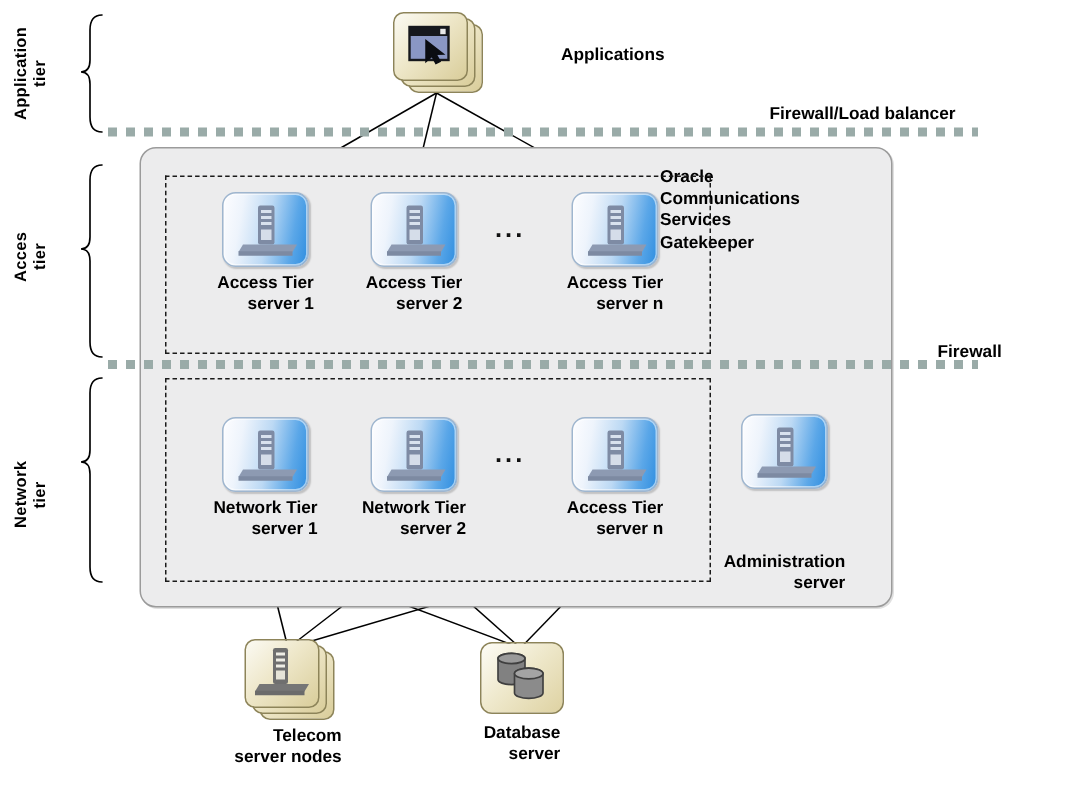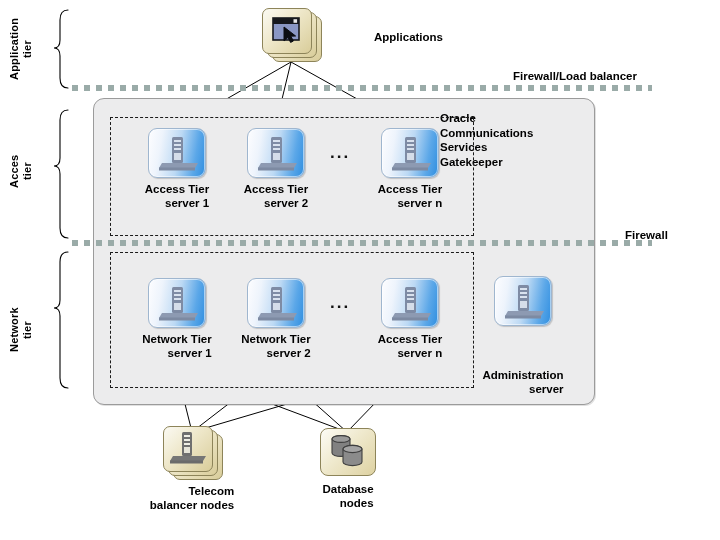--- a/index.html
+++ b/index.html
@@ -291,33 +291,33 @@
         <rect x="19" y="6" width="10" height="24" rx="1.5" fill="#6f6f6f"></rect>
         <rect x="21" y="9" width="6" height="2" fill="#efeee5"></rect>
         <rect x="21" y="13" width="6" height="2" fill="#efeee5"></rect>
         <rect x="21" y="17" width="6" height="2" fill="#efeee5"></rect>
         <rect x="21" y="21" width="6" height="6" fill="#e6e4d8"></rect>
         <path d="M7,35 L40,35 L43,30 L10,30 Z" fill="#767676"></path>
         <rect x="7" y="34.5" width="33" height="3" fill="#6b6b6b"></rect>
       </svg>
     </div>
     <div class="node-caption" style="top:58px;">Telecom
-balancer nodes</div>
+server nodes</div>
   </div>
 
   <div class="node" style="left:320px;top:428px;">
     <div class="icon-flat">
       <svg width="54" height="46" viewBox="0 0 54 46" style="position:absolute;left:0;top:0;">
         <g fill="#818181" stroke="#3f3f3f" stroke-width="1.1">
           <path d="M11,10 a9,3.4 0 0 1 18,0 v14 a9,3.4 0 0 1 -18,0 Z"></path>
           <ellipse cx="20" cy="10" rx="9" ry="3.4" fill="#9a9a9a"></ellipse>
         </g>
         <g fill="#8b8b8b" stroke="#3f3f3f" stroke-width="1.1">
           <path d="M22,20 a9.5,3.6 0 0 1 19,0 v13 a9.5,3.6 0 0 1 -19,0 Z"></path>
           <ellipse cx="31.5" cy="20" rx="9.5" ry="3.6" fill="#a4a4a4"></ellipse>
         </g>
       </svg>
     </div>
     <div class="node-caption" style="top:54px;">Database
-nodes</div>
+server</div>
   </div>
 
 </div>
 
 </body></html>

